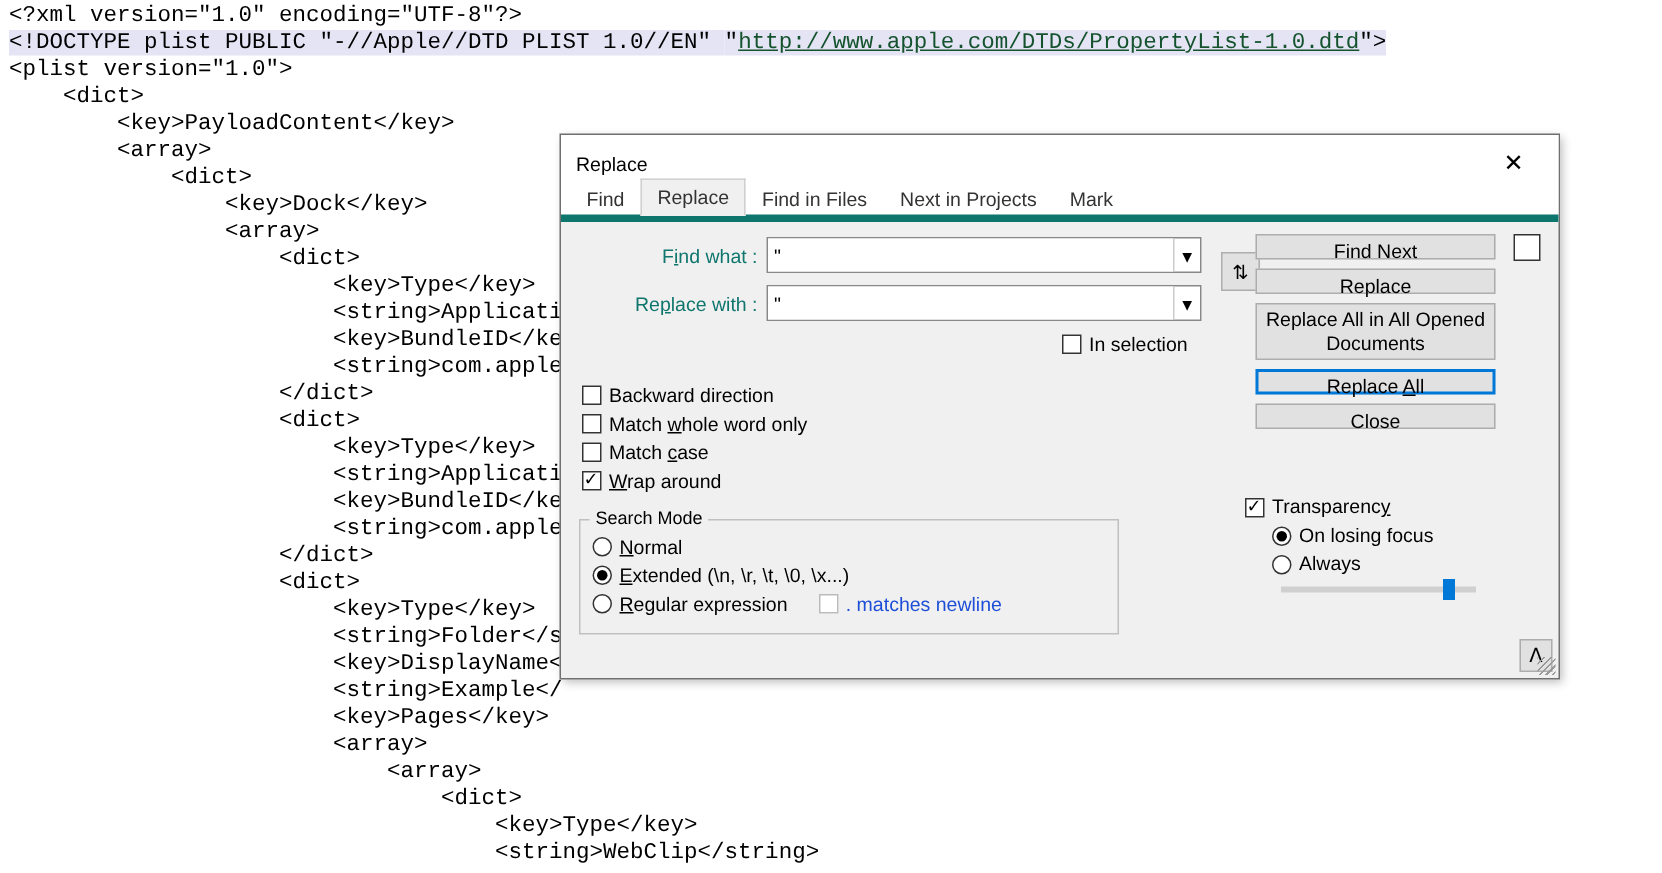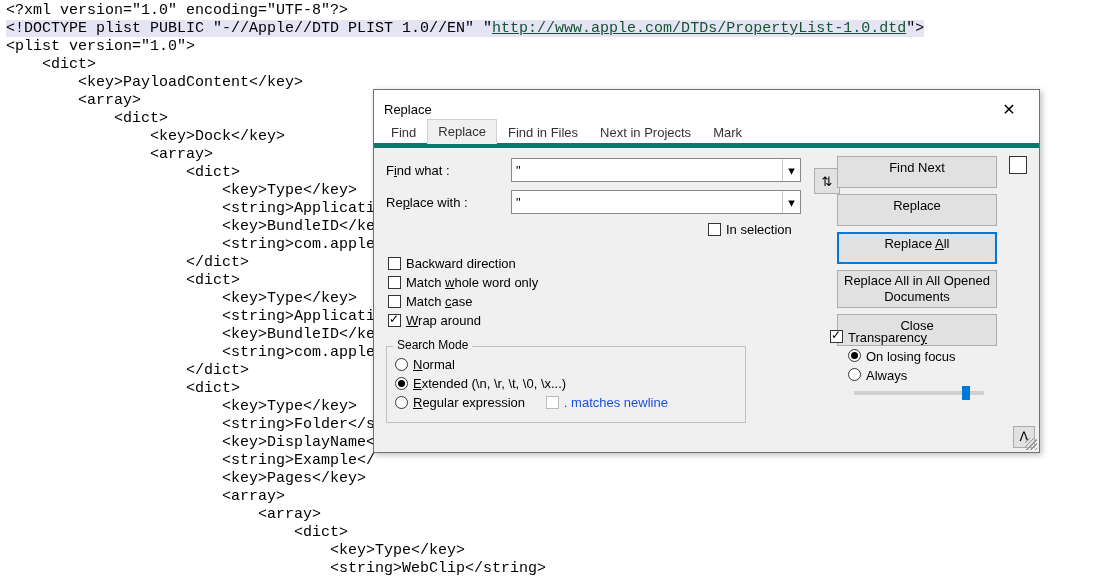--- a/index.html
+++ b/index.html
@@ -73,22 +73,23 @@
     position: relative;
     height: calc(100% - 58px);
   }
   .row {
     display: flex;
     align-items: center;
     margin-bottom: 8px;
   }
   .lbl {
     width: 125px;
+    text-align: right;
     padding-right: 6px;
-    color: #000000;
+    color: #0f766e;
   }
   .lbl .u { text-decoration: underline; }
   .combo {
     flex: 0 0 290px;
     height: 24px;
     display: flex;
     border: 1px solid #888;
     background: #fff;
   }
   .combo input {
@@ -124,21 +125,21 @@
   .btncol {
     position: absolute;
     right: 42px;
     top: 8px;
     width: 160px;
     display: flex;
     flex-direction: column;
     gap: 6px;
   }
   .btn {
-    height: 32px;
+    height: 17px;
     border: 1px solid #adadad;
     background: #e1e1e1;
     text-align: center;
     line-height: 22px;
     cursor: pointer;
   }
   .btn.focus {
     border: 2px solid #0078d7;
     line-height: 20px;
   }
@@ -210,21 +211,21 @@
     width: 360px;
   }
   .searchmode .opt { display: flex; align-items: center; gap: 5px; margin-bottom: 4px; }
   .dim { color: #1d4ed8; }
   .transp {
     position: absolute;
     left: 456px;
     top: 182px;
     width: 166px;
   }
-  .transp .opt { display: flex; align-items: flex-start; gap: 5px; margin-bottom: 4px; }
+  .transp .opt { display: flex; align-items: flex-end; gap: 5px; margin-bottom: 4px; }
   .slider {
     width: 130px;
     height: 4px;
     background: #d0d0d0;
     position: relative;
     margin: 8px 6px 0 6px;
   }
   .slider .thumb {
     position: absolute;
     right: 14px;
@@ -293,22 +294,22 @@
     <div class="insel">
       <span class="chk"></span>
       <span>In selection</span>
     </div>
 
     <div class="sqbox"></div>
 
     <div class="btncol">
       <div class="btn">Find Next</div>
       <div class="btn">Replace</div>
+      <div class="btn" style="height:38px;line-height:16px;padding-top:2px;">Replace All in All Opened Documents</div>
       <div class="btn focus">Replace <span class="u">A</span>ll</div>
-      <div class="btn" style="height:38px;line-height:16px;padding-top:2px;">Replace All in All Opened Documents</div>
       <div class="btn">Close</div>
     </div>
 
     <div class="opts">
       <div class="opt">
         <span class="chk"></span>
         <span>Backward direction</span>
       </div>
       <div class="opt">
         <span class="chk"></span>

